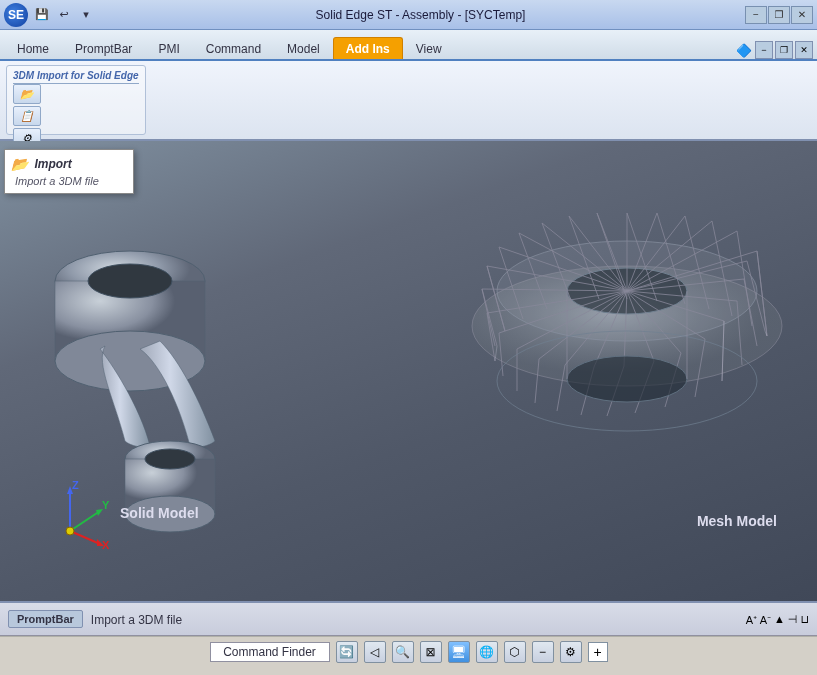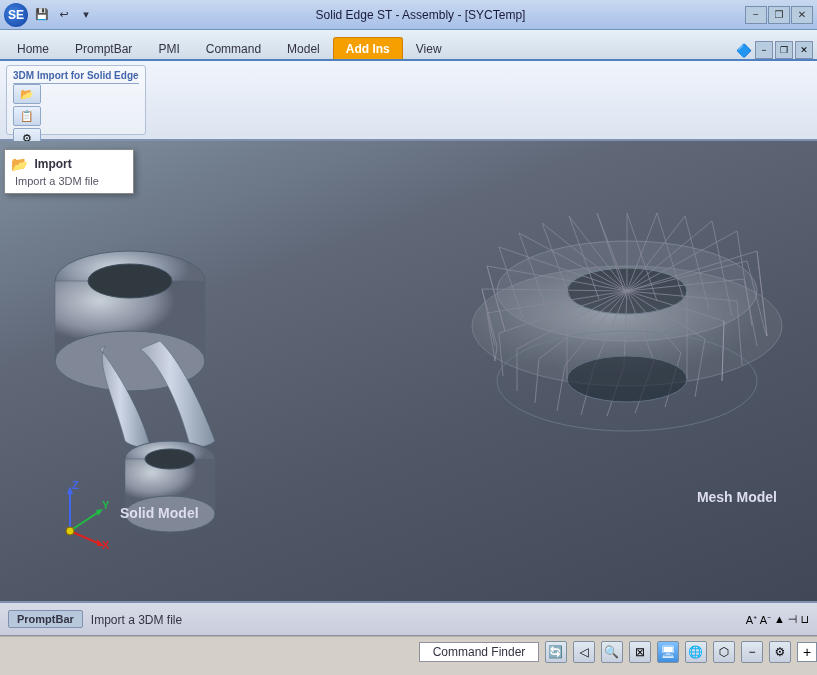--- a/index.html
+++ b/index.html
@@ -61,20 +61,21 @@
     
     #ribbon-panel {
       height: 80px;
       background: linear-gradient(to bottom, #f0f4fc 0%, #dce4f0 100%);
       border-bottom: 2px solid #8090b0;
       display: flex;
       align-items: stretch;
       padding: 4px 6px;
       gap: 4px;
       position: relative;
+      font-style: italic;
     }
     .ribbon-group {
       display: flex;
       flex-direction: column;
       align-items: flex-start;
       border: 1px solid #b0c0d8;
       border-radius: 3px;
       background: rgba(255,255,255,0.4);
       padding: 4px 6px 2px 6px;
       min-width: 60px;
@@ -141,21 +142,21 @@
       position: absolute;
       left: 120px;
       bottom: 80px;
       color: #dde;
       font-size: 14px;
       font-weight: bold;
     }
     #mesh-label {
       position: absolute;
       right: 40px;
-      bottom: 96px;
+      bottom: 72px;
       color: #dde;
       font-size: 14px;
       font-weight: bold;
       text-align: center;
     }
 
     
     #axis-indicator {
       position: absolute;
       bottom: 50px;
@@ -185,21 +186,21 @@
     #promptbar-msg { font-size: 12px; color: #334; margin-top: 2px; }
     #promptbar-icons { margin-left: auto; display: flex; align-items: center; gap: 3px; font-size: 11px; }
 
     
     #commandbar {
       height: 30px;
       background: #d4d0c8;
       border-top: 1px solid #b0b0a8;
       display: flex;
       align-items: center;
-      justify-content: flex-end;
+      justify-content: center;
       gap: 6px;
     }
     #command-finder-label {
       font-size: 12px; color: #334;
       background: white;
       border: 1px solid #9090a0;
       padding: 2px 10px;
       width: 120px;
       text-align: center;
     }

